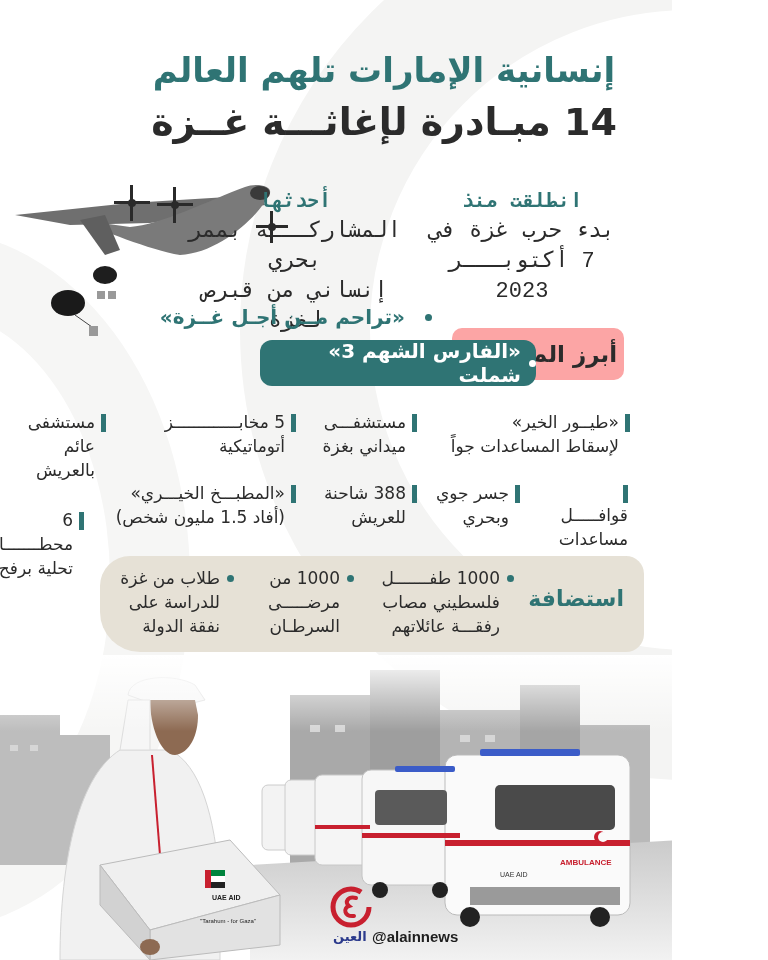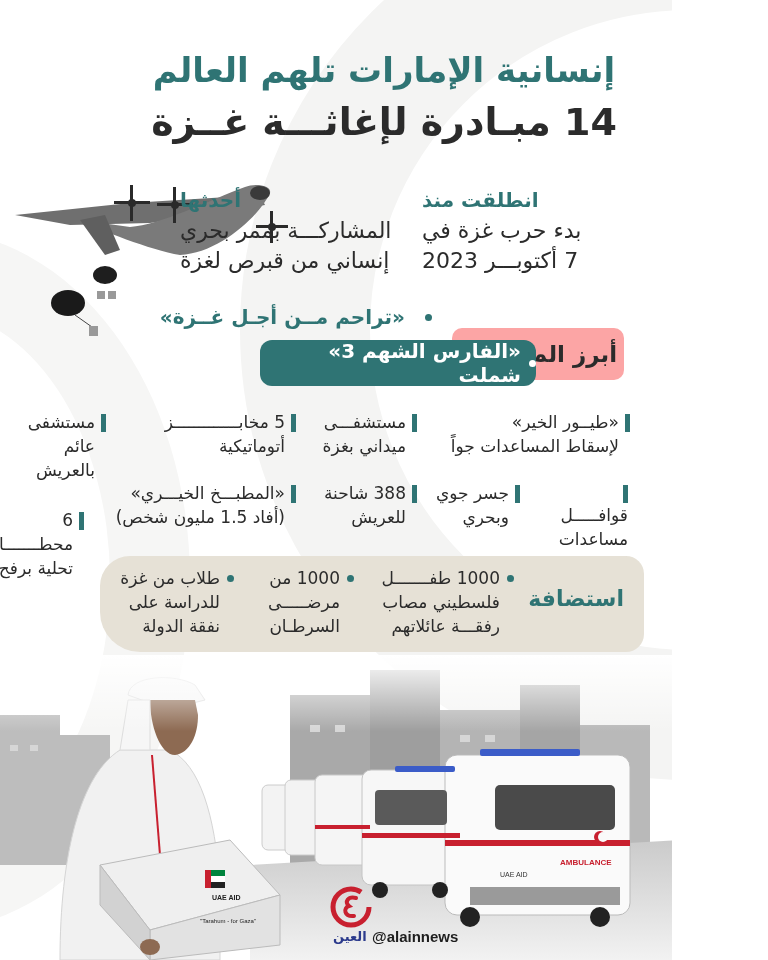--- a/index.html
+++ b/index.html
@@ -15,21 +15,21 @@
   .rtl { direction: rtl; unicode-bidi: embed; }
 
   
   .title1 { position: absolute; top: 50px; left: 0; width: 768px; text-align: center; font-size: 34px; font-weight: bold; color: #2f7474; }
   .title2 { position: absolute; top: 100px; left: 0; width: 768px; text-align: center; font-size: 38px; font-weight: bold; color: #2b2b2b; letter-spacing: 1px; }
 
   
   .plane { position: absolute; left: 10px; top: 175px; width: 285px; height: 170px; }
 
   
-  .info { position: absolute; top: 188px; text-align: left; direction: rtl; }
+  .info { position: absolute; top: 188px; text-align: center; direction: rtl; font-family: Liberation Mono, monospace; }
   .info .h { font-size: 20px; font-weight: bold; color: #2f7474; margin-bottom: 4px; }
   .info .t { font-size: 22px; line-height: 30px; color: #2b2b2b; }
   .info.launch { right: 50px; width: 200px; }
   .info.latest { right: 262px; width: 230px; }
 
   
   .hl-label { position: absolute; right: 48px; top: 328px; width: 172px; height: 52px; background: #fca5a5; border-radius: 10px 10px 10px 0; display:flex; align-items:center; justify-content:center; font-size: 23px; font-weight: bold; color: #2b2b2b; direction: rtl; }
   .hl-item1 { position: absolute; right: 240px; top: 305px; font-size: 20px; font-weight: bold; color: #2f7474; direction: rtl; display:flex; align-items:center; gap:20px; }
   .hl-item2 { position: absolute; left: 260px; top: 340px; width: 276px; height: 46px; background: #2f7474; border-radius: 12px; color: #ffffff; font-size: 20px; font-weight: bold; direction: rtl; display:flex; align-items:center; justify-content:space-between; gap: 8px; }
   .dot { display: inline-block; width: 7px; height: 7px; border-radius: 50%; background: #2f7474; flex-shrink: 0; }

